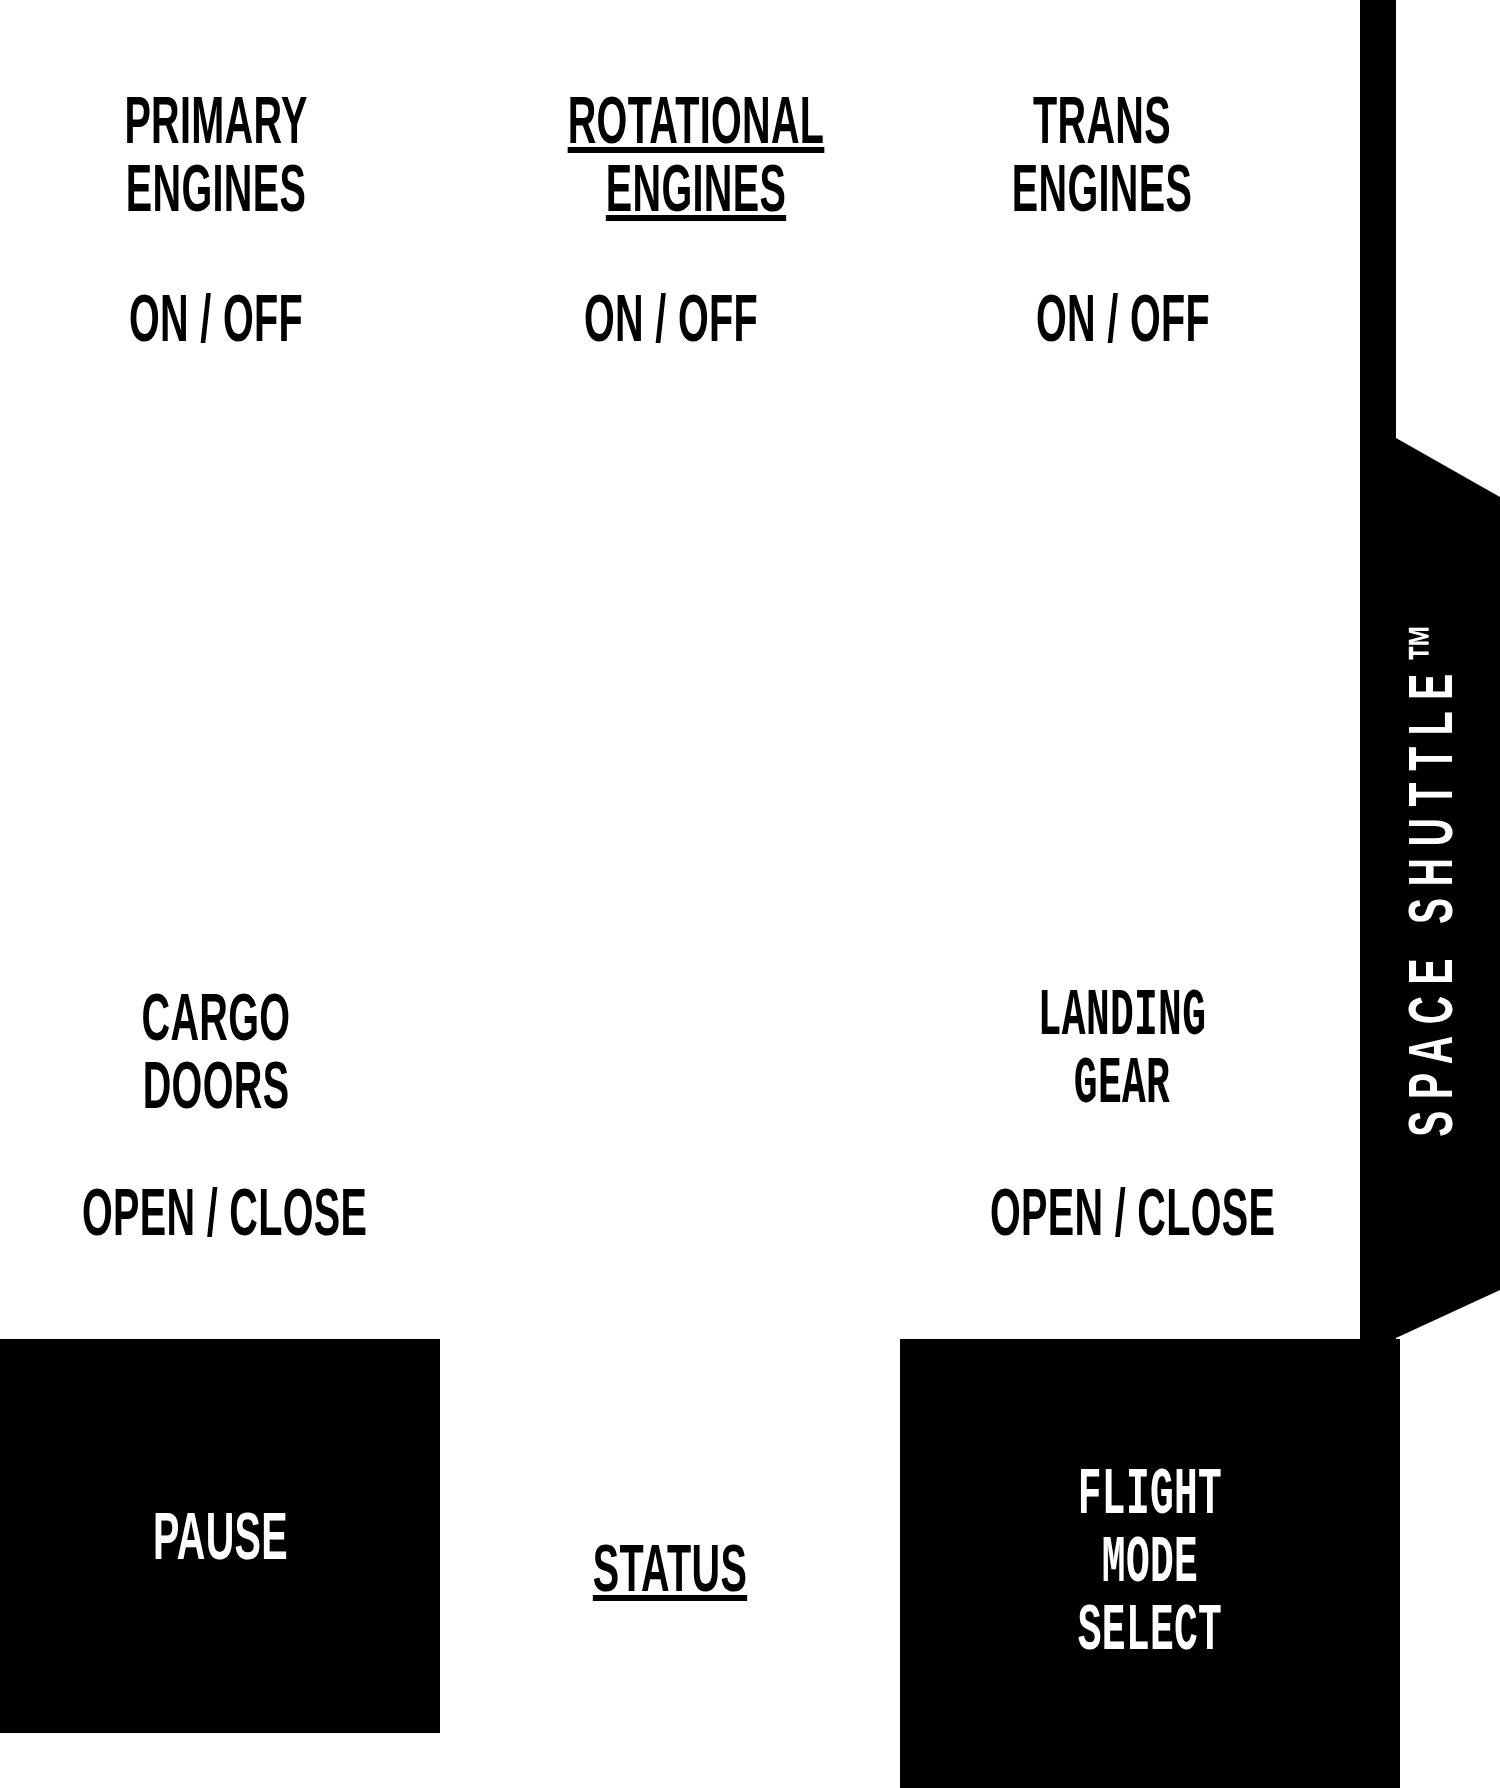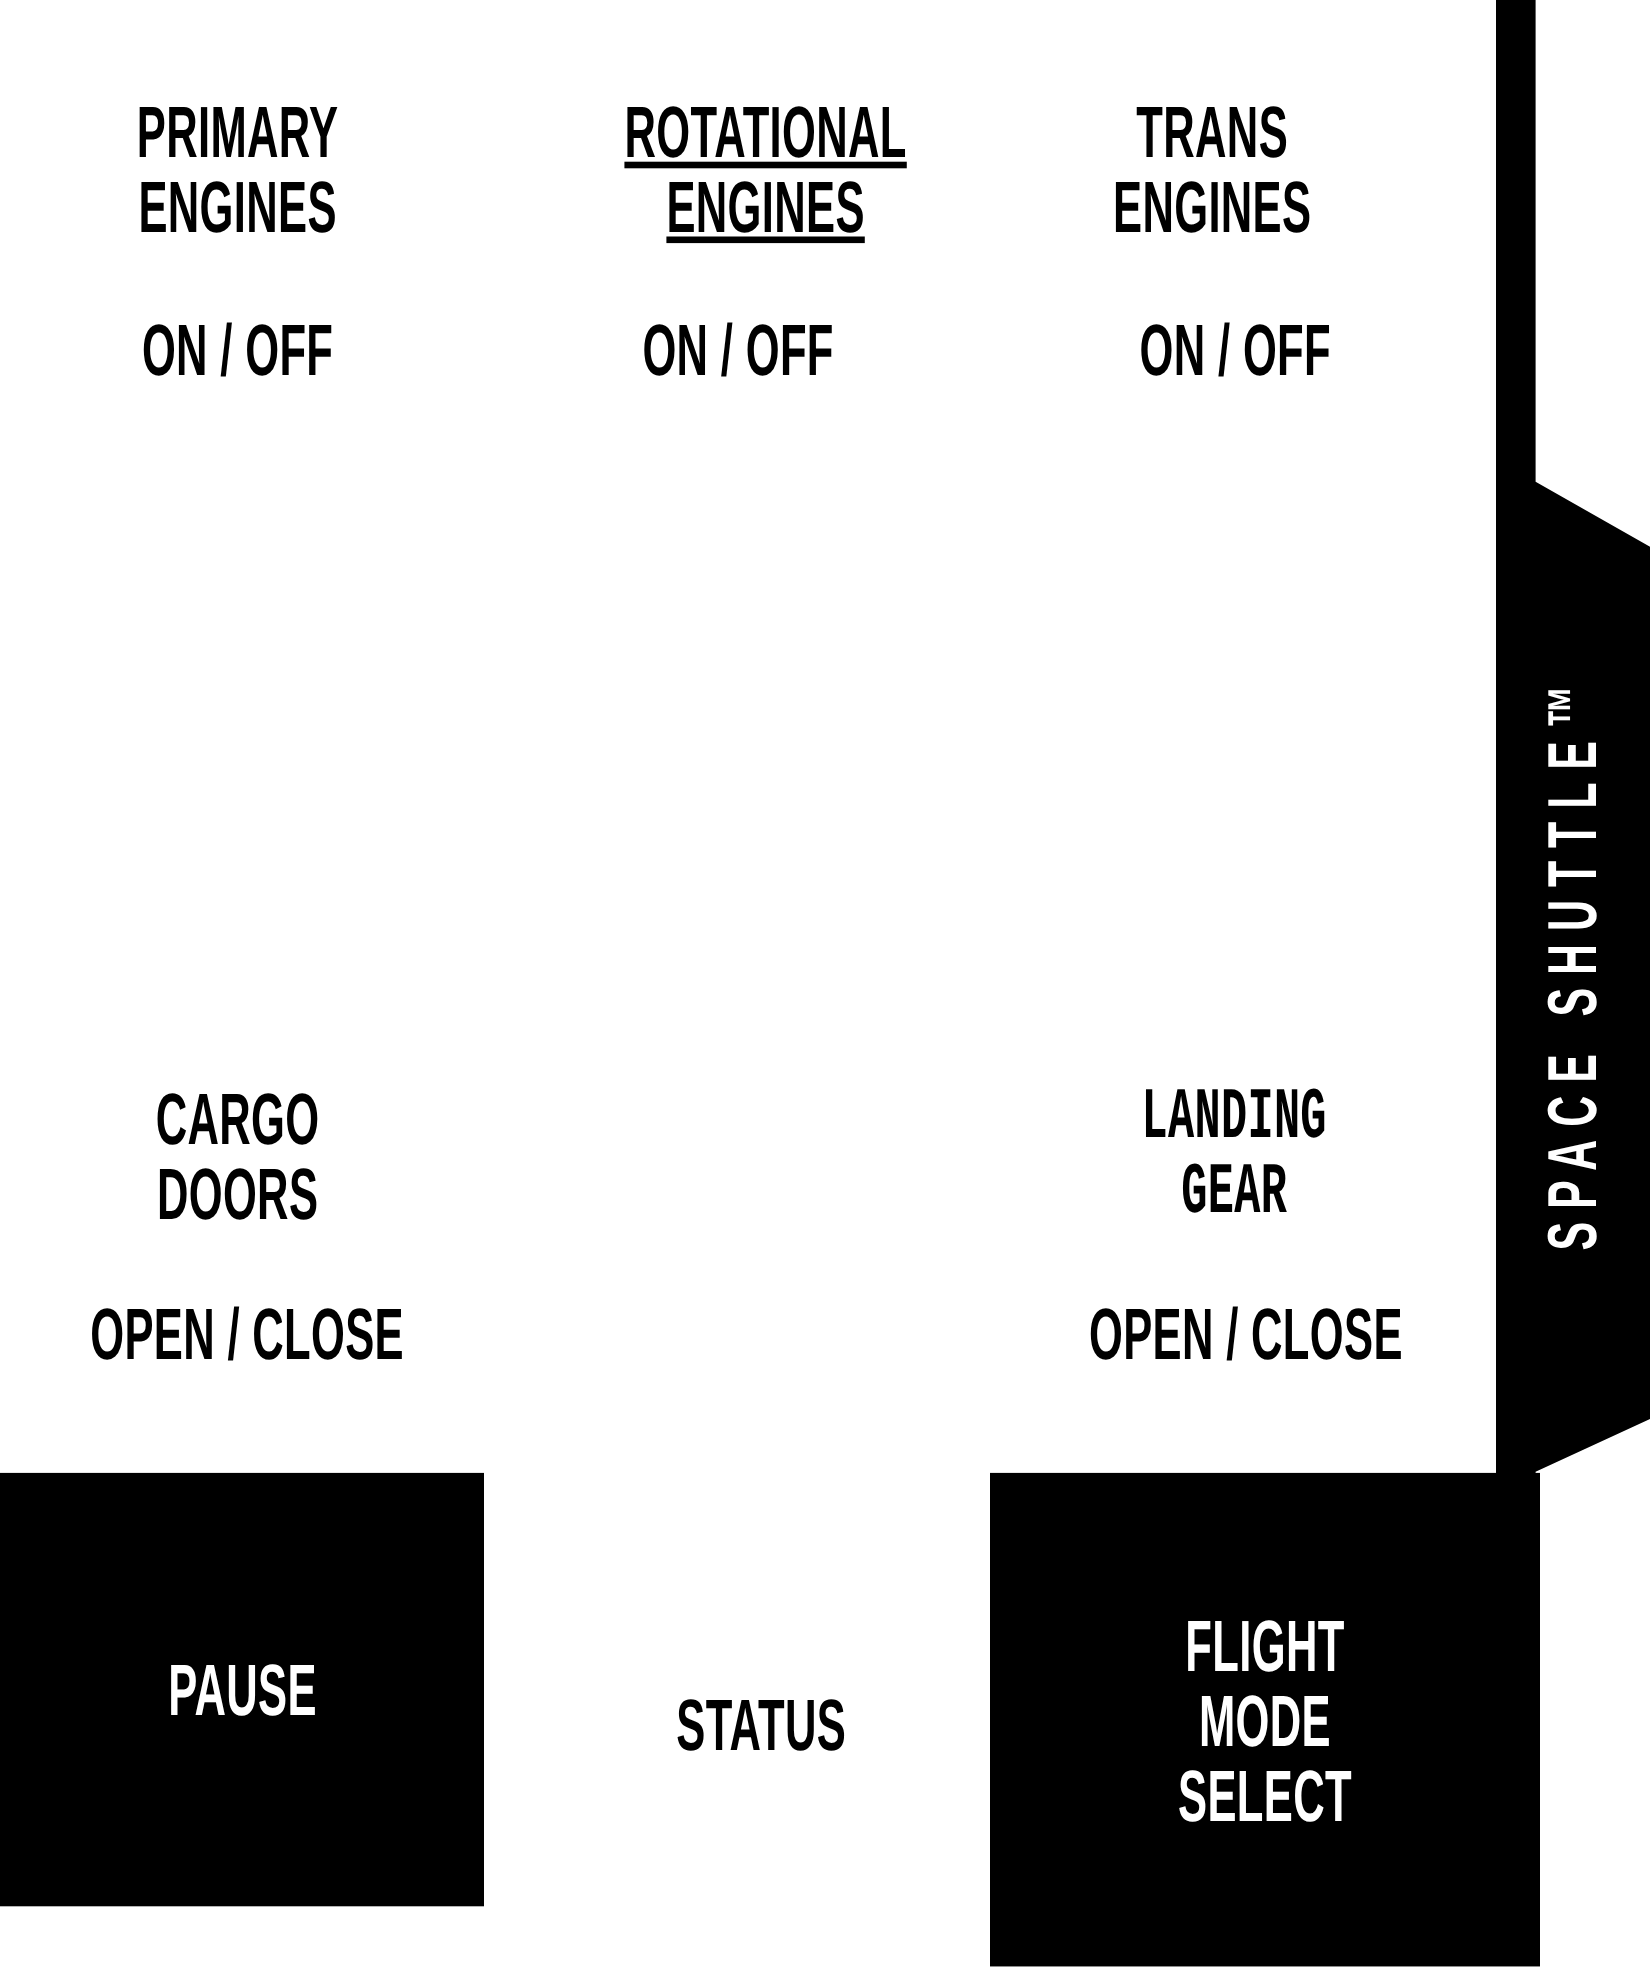--- a/index.html
+++ b/index.html
@@ -129,25 +129,25 @@
   <div class="cell" style="left:902px; top:1178px;">
     <div class="line">OPEN / CLOSE</div>
   </div>
 
   <div class="box" style="left:0px; top:1339px; width:440px; height:394px;">
     <div class="inner">
       <div class="line">PAUSE</div>
     </div>
   </div>
 
-  <div class="cell" style="left:472px; top:1534px;">
+  <div class="cell" style="left:450px; top:1534px;text-decoration:underline;">
     <div class="line">STATUS</div>
   </div>
 
-  <div class="box" style="left:900px; top:1339px; width:500px; height:449px;">
+  <div class="box" style="left:900px; top:1339px; width:500px; height:449px;font-family:Liberation Mono, monospace;">
     <div class="inner" style="width:454px;">
       <div class="line">FLIGHT</div>
       <div class="line">MODE</div>
       <div class="line">SELECT</div>
     </div>
   </div>
 
 </div>
 
 </body></html>

